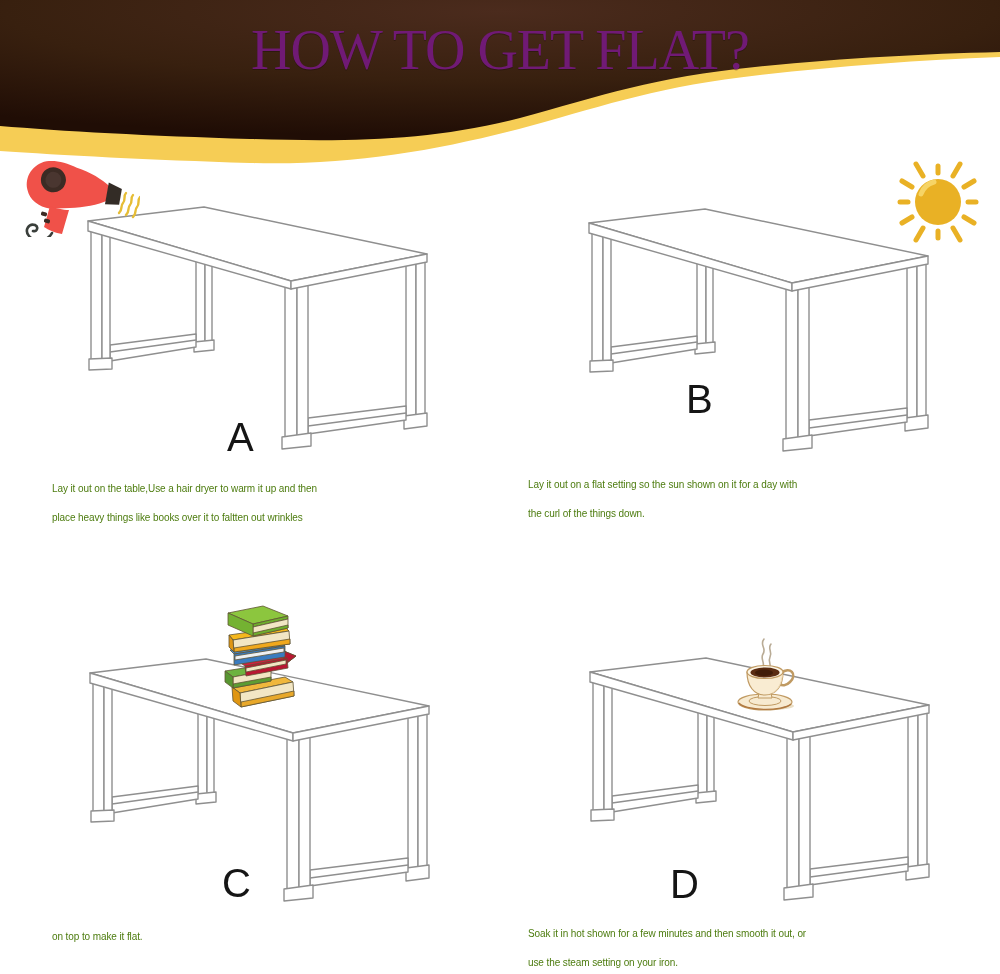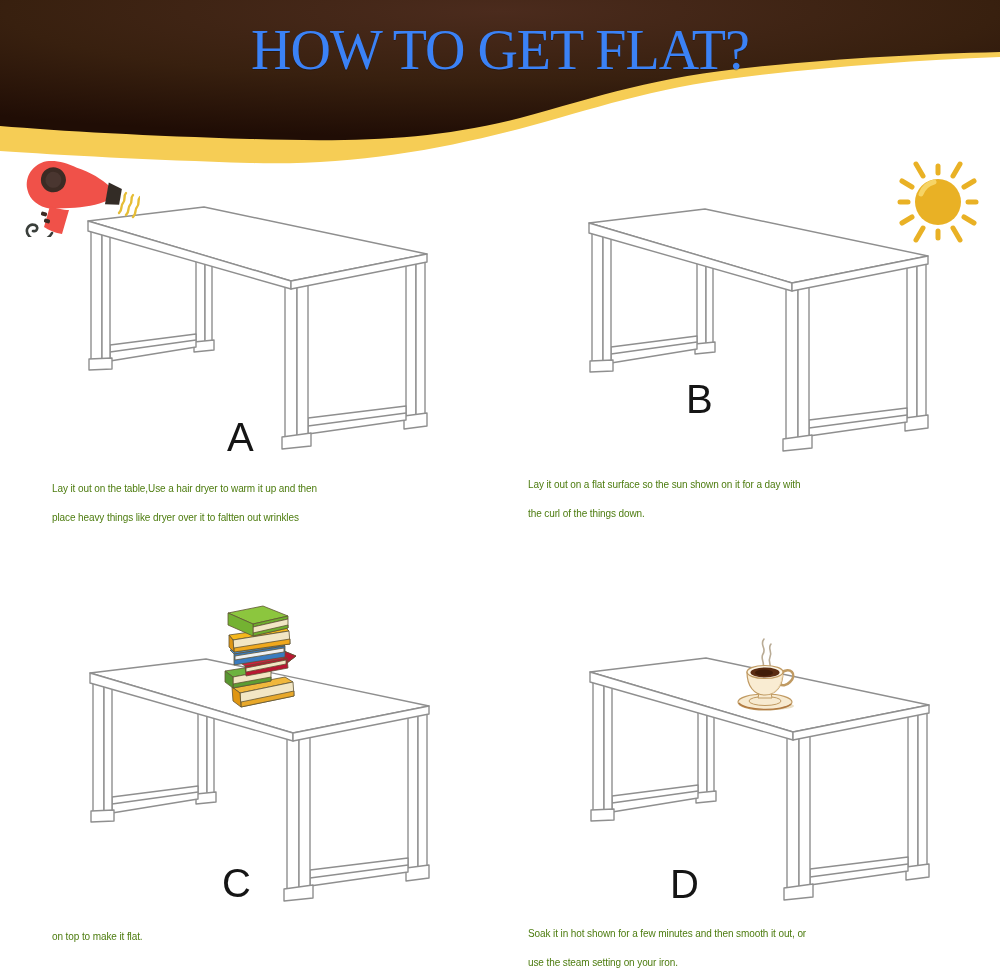--- a/index.html
+++ b/index.html
@@ -5,21 +5,21 @@
   html,body{margin:0;padding:0;background:#ffffff;}
   .canvas{
     position:relative;width:1000px;height:974px;background:#ffffff;overflow:hidden;
     font-family:"Liberation Sans",sans-serif;
   }
   .abs{position:absolute;}
   .page-title{
     left:0;top:10px;width:1000px;height:80px;
     display:flex;align-items:center;justify-content:center;
     font-family:"Liberation Serif",serif;
-    font-size:56px;letter-spacing:-1px;color:#3b82f6;
+    font-size:56px;letter-spacing:-1px;color:#701a75;
     text-shadow:0 1px 0 rgba(0,0,0,.25);
     white-space:nowrap;
   }
   .panel-label{
     font-family:"Liberation Sans",sans-serif;
     font-size:40px;color:#151515;line-height:1;
   }
   .caption{
     font-size:10px;line-height:29px;color:#4d7c0f;letter-spacing:-0.1px;
     white-space:nowrap;
@@ -99,21 +99,21 @@
       <path d="M104,58 c4,-3 1,-7 4,-10 c3,-3 0,-7 3,-10"></path>
       <path d="M111,60 c4,-3 1,-7 4,-10 c3,-3 0,-7 3,-10"></path>
       <path d="M118,62 c4,-3 1,-7 4,-10 c3,-3 0,-7 3,-10"></path>
     </g>
   </svg>
 
   <div class="abs panel-label" style="left:227px;top:417px">A</div>
 
   <div class="abs" style="left:52px;top:474px">
     <div class="caption">Lay it out on the table,Use a hair dryer to warm it up and then</div>
-    <div class="caption">place heavy things like dryer over it to faltten out wrinkles</div>
+    <div class="caption">place heavy things like books over it to faltten out wrinkles</div>
   </div>
 
   <svg class="abs" style="left:587px;top:203px" width="346" height="250">
       <use href="#tbl"></use>
     </svg>
 
   <svg class="abs" style="left:892px;top:156px" width="92" height="92" viewBox="0 0 92 92">
     <g stroke="#e9b125" stroke-width="5" stroke-linecap="round">
       <line x1="76" y1="46" x2="84" y2="46"></line>
       <line x1="72" y1="31" x2="82" y2="25"></line>
@@ -128,21 +128,21 @@
       <line x1="61" y1="72" x2="68" y2="84"></line>
       <line x1="72" y1="61" x2="82" y2="67"></line>
     </g>
     <circle cx="46" cy="46" r="23" fill="#e9b125"></circle>
     <path d="M29,38 A19,19 0 0 1 42,26" stroke="#f6d466" stroke-width="5" fill="none" stroke-linecap="round"></path>
   </svg>
 
   <div class="abs panel-label" style="left:686px;top:379px">B</div>
 
   <div class="abs" style="left:528px;top:470px">
-    <div class="caption">Lay it out on a flat surface so the sun shown on it for a day with</div>
+    <div class="caption">Lay it out on a flat setting so the sun shown on it for a day with</div>
     <div class="caption">the curl of the things down.</div>
   </div>
 
   <svg class="abs" style="left:88px;top:653px" width="346" height="250">
       <use href="#tbl"></use>
     </svg>
 
   <svg class="abs" style="left:215px;top:598px" width="90" height="120" viewBox="0 0 90 120">
     <g stroke="#5f5433" stroke-width="0.8" stroke-linejoin="round">
 

